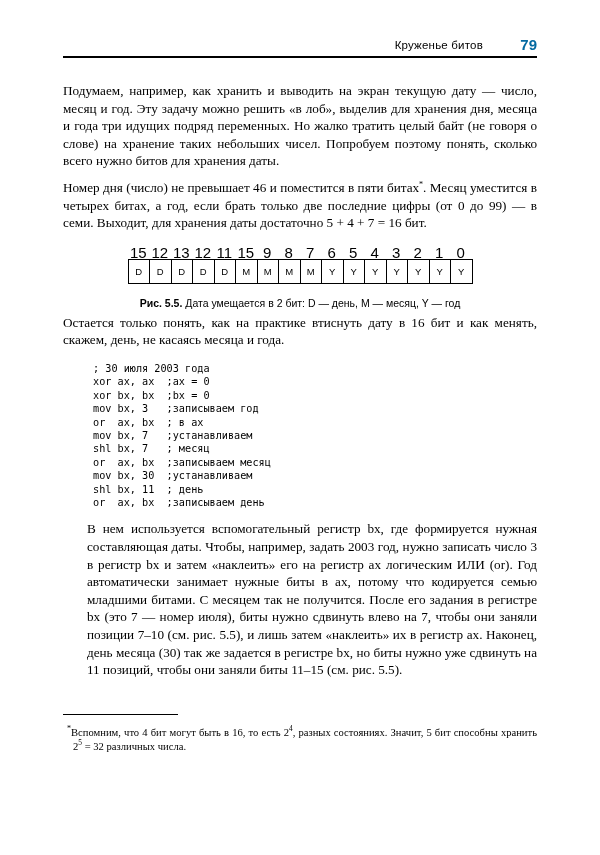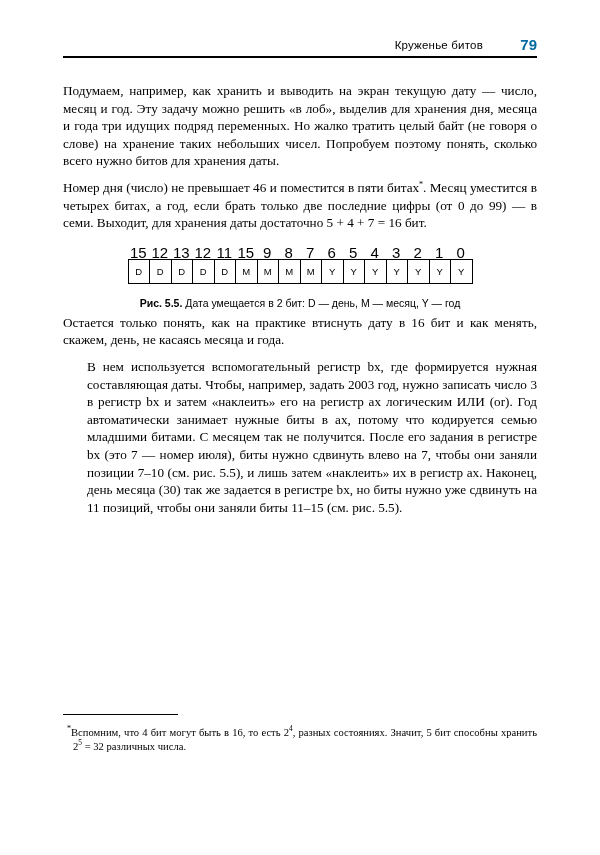--- a/index.html
+++ b/index.html
@@ -226,20 +226,31 @@
           <div class="bit-cell">Y</div>
           <div class="bit-cell">Y</div>
         </div>
       </div>
       <p class="fig-caption"><span class="fig-num">Рис. 5.5.</span> <span>Дата умещается в 2 бит: D — день, M — месяц, Y — год</span></p>
     </div>
 
     <p class="body">Остается только понять, как на практике втиснуть дату в 16 бит и как менять, скажем, день, не касаясь месяца и года.</p>
 
 
+    <pre class="code">; 30 июля 2003 года
+xor ax, ax  ;ax = 0
+xor bx, bx  ;bx = 0
+mov bx, 3   ;записываем год
+or  ax, bx  ; в ax
+mov bx, 7   ;устанавливаем
+shl bx, 7   ; месяц
+or  ax, bx  ;записываем месяц
+mov bx, 30  ;устанавливаем
+shl bx, 11  ; день
+or  ax, bx  ;записываем день</pre>
 
     <p class="body">В нем используется вспомогательный регистр bx, где формируется нужная составляющая даты. Чтобы, например, задать 2003 год, нужно записать число 3 в регистр bx и затем «наклеить» его на регистр ax логическим ИЛИ (or). Год автоматически занимает нужные биты в ax, потому что кодируется семью младшими битами. С месяцем так не получится. После его задания в регистре bx (это 7 — номер июля), биты нужно сдвинуть влево на 7, чтобы они заняли позиции 7–10 (см. рис. 5.5), и лишь затем «наклеить» их в регистр ax. Наконец, день месяца (30) так же задается в регистре bx, но биты нужно уже сдвинуть на 11 позиций, чтобы они заняли биты 11–15 (см. рис. 5.5).</p>
 
   </div>
 
   <div class="footnote-area">
     <div class="footnote-rule"></div>
     <p class="footnote-text"><span class="fn-marker">*</span><span>Вспомним, что 4 бит могут быть в 16, то есть 2</span><sup>4</sup><span>, разных состояниях. Значит, 5  бит способны хранить 2</span><sup>5</sup><span> = 32 различных числа.</span></p>
   </div>
 

